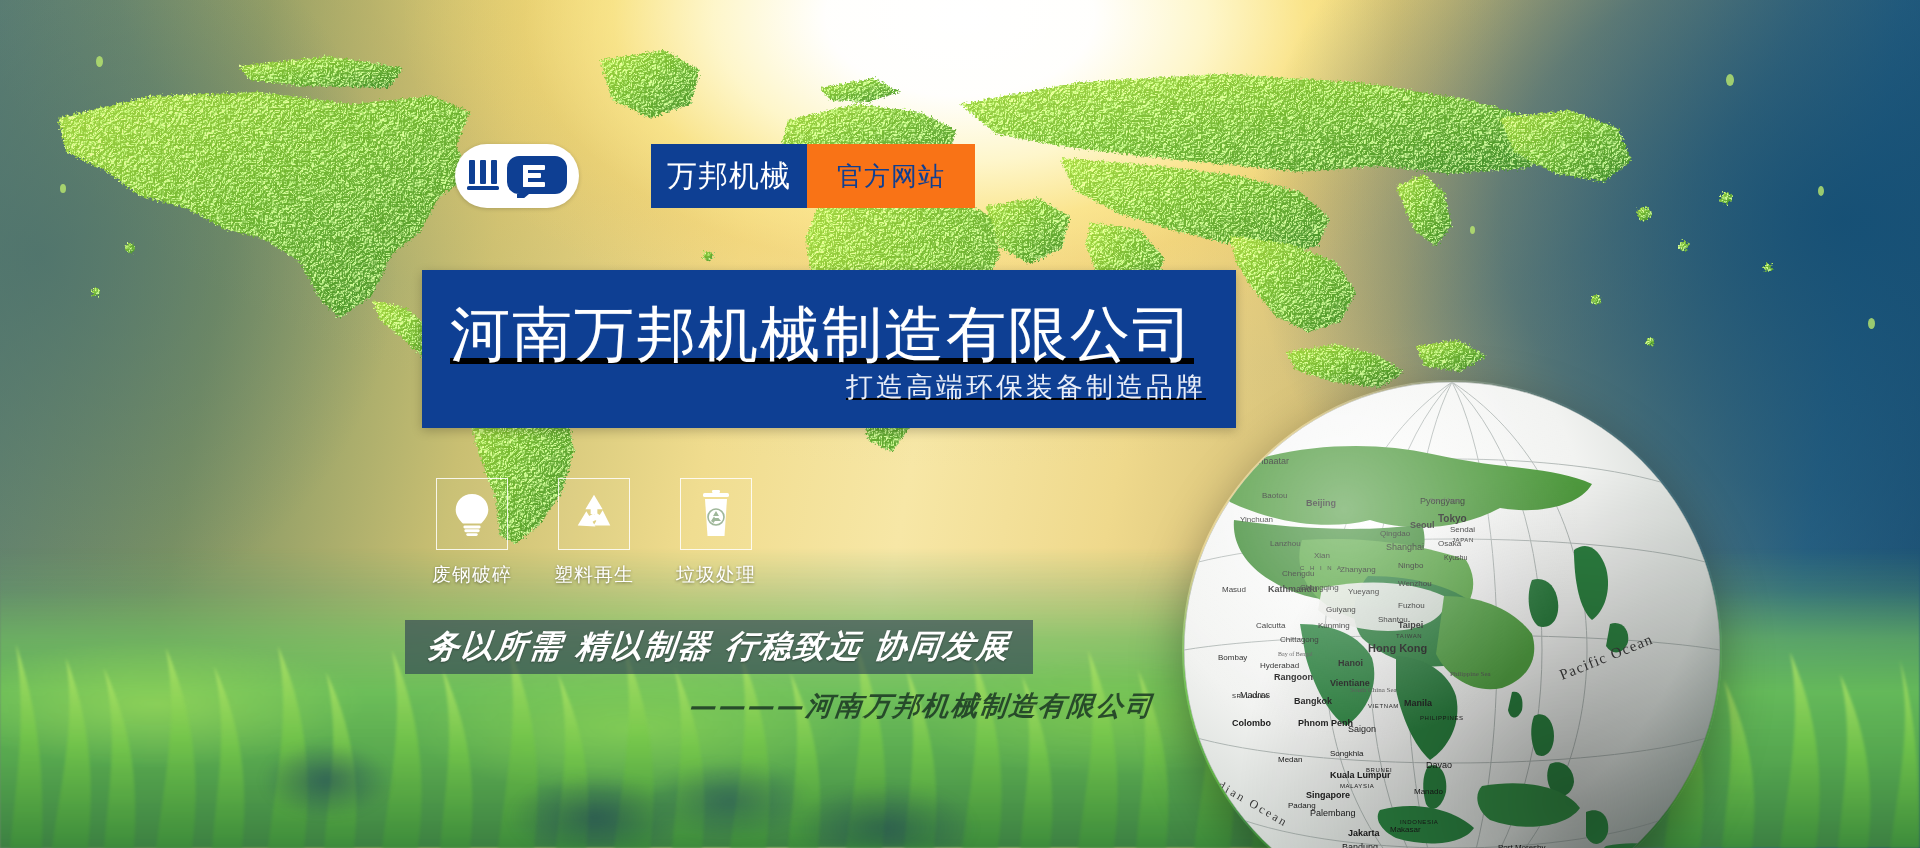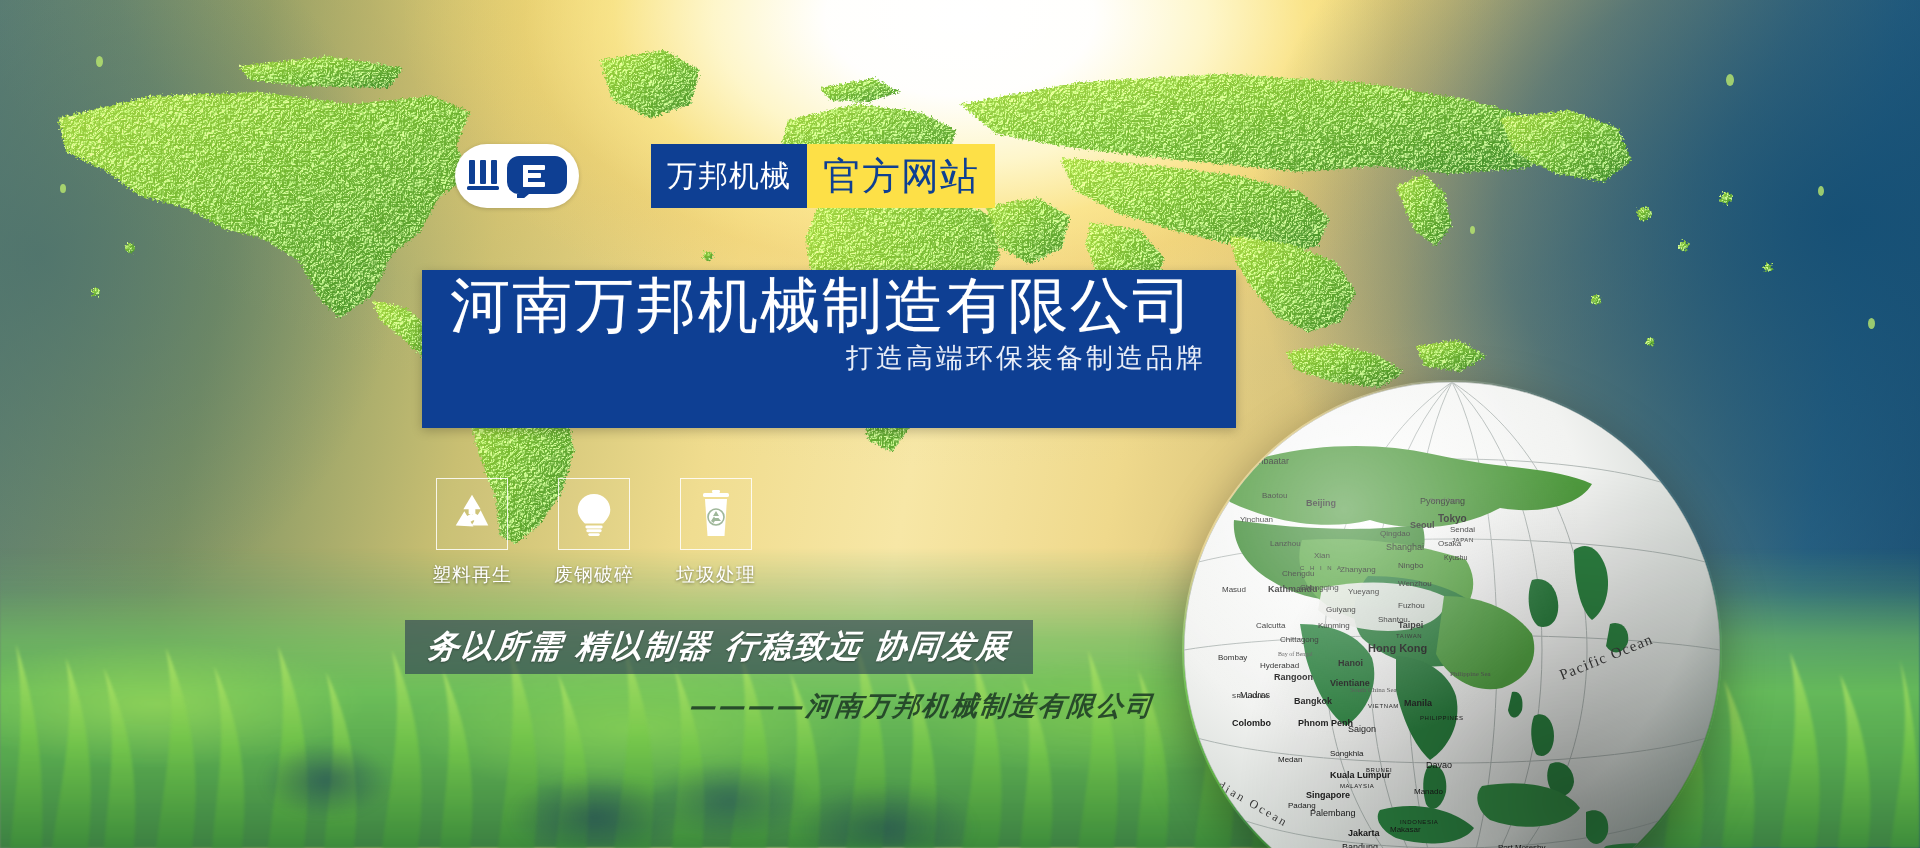--- a/index.html
+++ b/index.html
@@ -77,32 +77,33 @@
   }
   .logo-mark svg{display:block;}
   .logo-words{display:flex;align-items:stretch;margin-left:72px;height:64px;}
   .logo-blue{
     background:#0e3f93;color:#ffffff;
     display:flex;align-items:center;justify-content:center;
     padding:8px 16px;font-size:30px;letter-spacing:1px;font-weight:400;
     font-family:"DejaVu Sans","Liberation Sans",sans-serif;
   }
   .logo-white{
-    background:#fde047;color:#0e3f93;
+    background:#f97316;color:#0e3f93;
     display:flex;align-items:center;justify-content:center;
-    padding:0 16px;font-size:38px;letter-spacing:1px;font-weight:400;
+    padding:0 30px;font-size:26px;letter-spacing:1px;font-weight:400;
     font-family:"DejaVu Sans","Liberation Sans",sans-serif;
   }
 
   
   .title-card{
     position:absolute;left:422px;top:270px;width:814px;height:158px;
     background:#0e3f93;
     box-shadow:0 3px 10px rgba(0,0,0,.22);
-    padding:2px 30px 14px 28px;
+    padding:31px 30px 14px 28px;
+    text-decoration:underline;
   }
   .title-main{
     color:#ffffff;font-size:60px;line-height:66px;letter-spacing:2px;
     font-weight:400;white-space:nowrap;
     font-family:"DejaVu Sans","Liberation Sans",sans-serif;
     text-shadow:0 0 1px rgba(255,255,255,.4);
   }
   .title-sub{
     color:#e9eef8;font-size:27px;line-height:38px;letter-spacing:3px;
     text-align:right;margin-top:1px;font-weight:400;
@@ -469,43 +470,43 @@
 
   <div class="title-card">
     <div class="title-main">河南万邦机械制造有限公司</div>
     <div class="title-sub">打造高端环保装备制造品牌</div>
   </div>
 
   <div class="features">
 
     <div class="feature">
       <div class="feature-box">
-        <svg width="46" height="46" viewBox="0 0 48 48" aria-hidden="true">
-          <g fill="#ffffff">
-            <path d="M24 4 L33 19 L27.5 19 L27.5 24 L20.5 24 L20.5 19 L15 19 Z"></path>
-            <path d="M7 36 L16 21 L19 26 L23.5 23.5 L27 29.5 L22.5 32 L25.5 37 Z"></path>
-            <path d="M41 36 L23.5 36 L26.5 31 L22 28.5 L25.5 22.5 L30 25 L33 20 Z"></path>
-          </g>
-        </svg>
-      </div>
-      <div class="feature-label">塑料再生</div>
-    </div>
-
-    <div class="feature">
-      <div class="feature-box">
         <svg width="44" height="46" viewBox="0 0 44 48" aria-hidden="true">
           <g fill="#ffffff">
             <path d="M22 3 C 12 3 5 10.5 5 19.5 C 5 26 9 30 12.5 34 L31.5 34 C 35 30 39 26 39 19.5 C 39 10.5 32 3 22 3 Z"></path>
             <rect x="13" y="36" width="18" height="3" rx="1.5"></rect>
             <rect x="14" y="40" width="16" height="3" rx="1.5"></rect>
             <rect x="16" y="44" width="12" height="3" rx="1.5"></rect>
           </g>
         </svg>
       </div>
       <div class="feature-label">废钢破碎</div>
+    </div>
+
+    <div class="feature">
+      <div class="feature-box">
+        <svg width="46" height="46" viewBox="0 0 48 48" aria-hidden="true">
+          <g fill="#ffffff">
+            <path d="M24 4 L33 19 L27.5 19 L27.5 24 L20.5 24 L20.5 19 L15 19 Z"></path>
+            <path d="M7 36 L16 21 L19 26 L23.5 23.5 L27 29.5 L22.5 32 L25.5 37 Z"></path>
+            <path d="M41 36 L23.5 36 L26.5 31 L22 28.5 L25.5 22.5 L30 25 L33 20 Z"></path>
+          </g>
+        </svg>
+      </div>
+      <div class="feature-label">塑料再生</div>
     </div>
 
 
     <div class="feature">
       <div class="feature-box">
         <svg width="34" height="48" viewBox="0 0 34 48" aria-hidden="true">
           <g fill="#ffffff">
             <rect x="4" y="3" width="26" height="4" rx="1.6"></rect>
             <rect x="13" y="0" width="8" height="3" rx="1.2"></rect>
             <path d="M6 9 L28 9 L25.5 46 L8.5 46 Z"></path>

